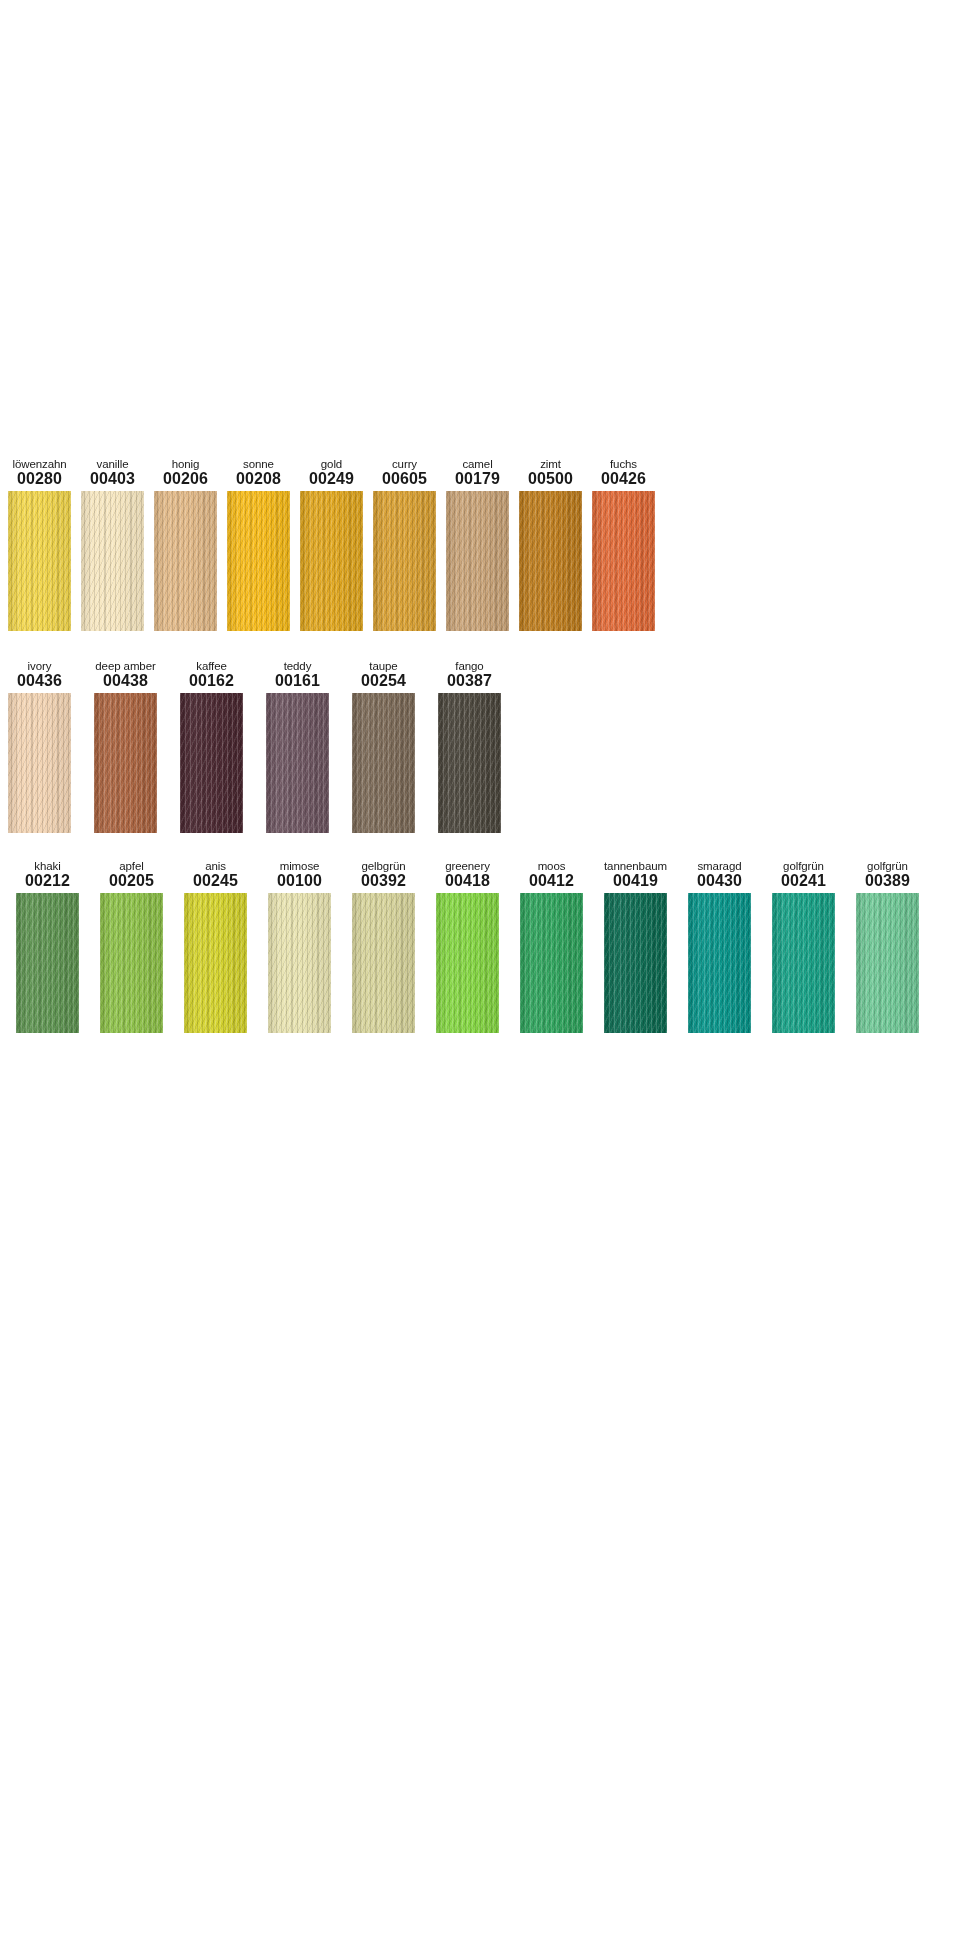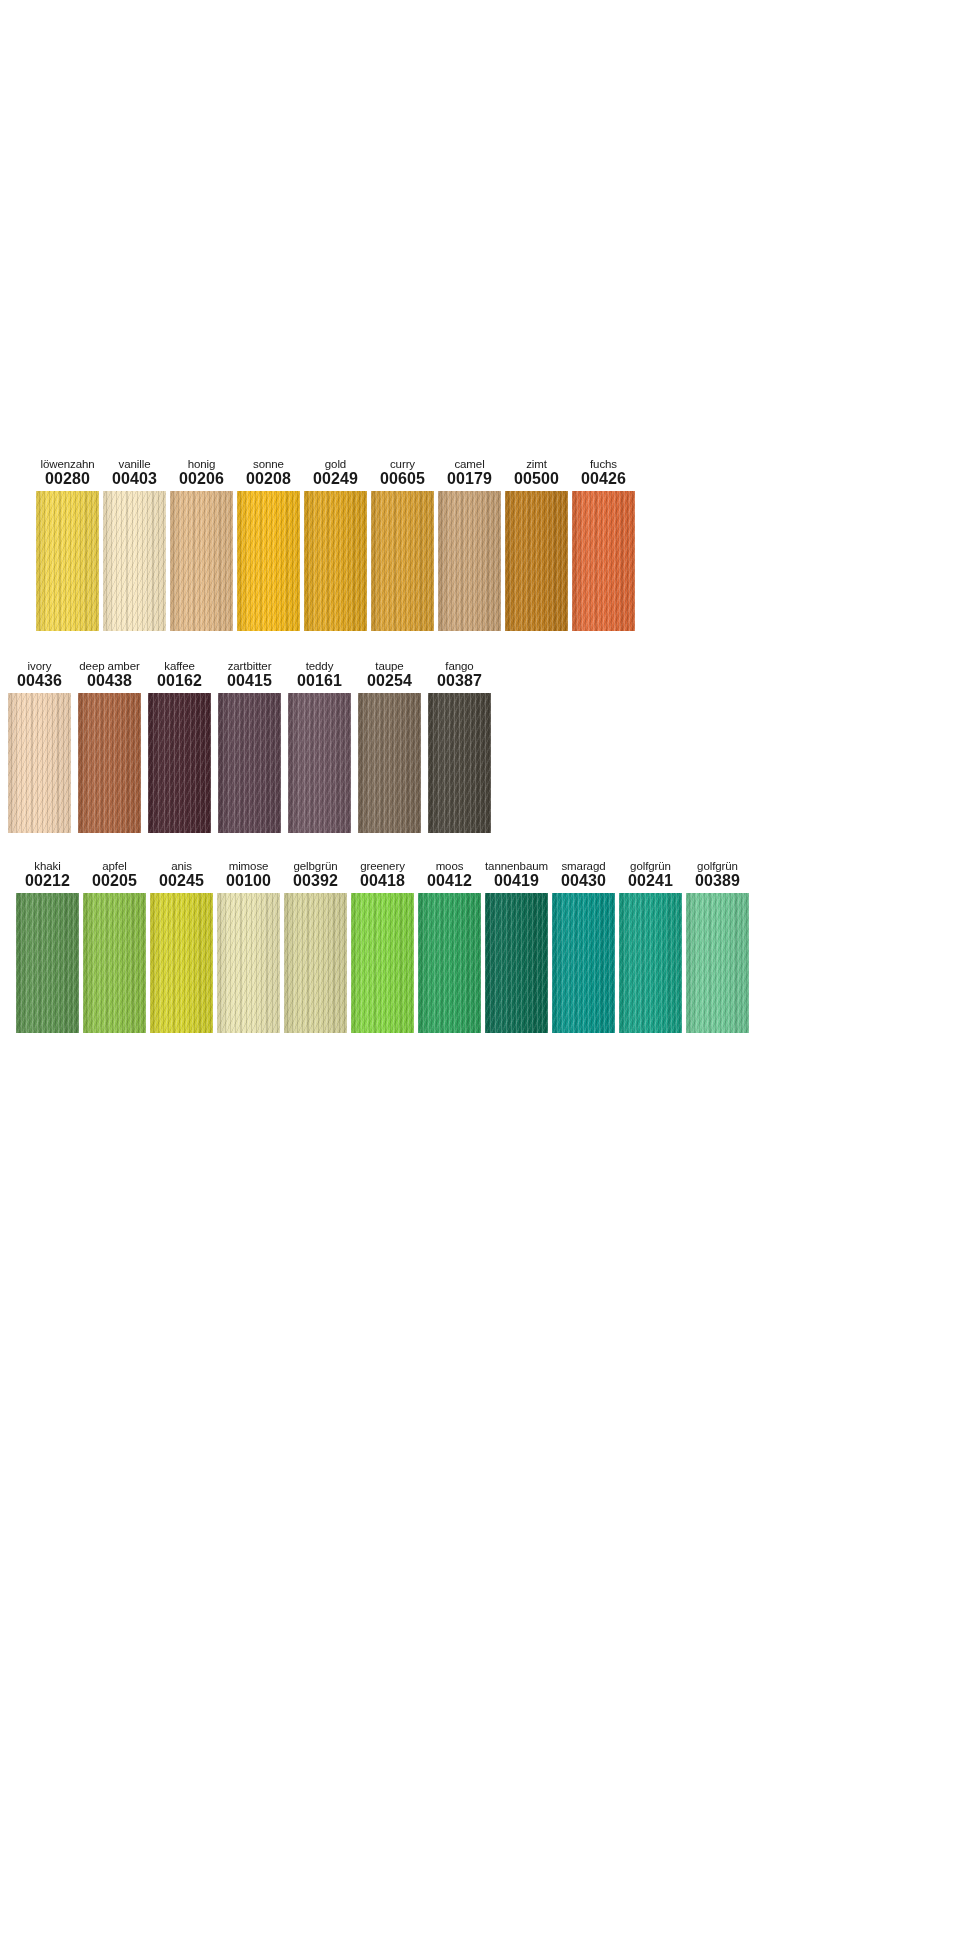--- a/index.html
+++ b/index.html
@@ -72,21 +72,21 @@
       rgba(0,0,0,0.10) 0%,
       rgba(255,255,255,0.05) 18%,
       rgba(255,255,255,0.02) 55%,
       rgba(0,0,0,0.07) 100%);
   }
 </style>
 </head>
 <body style="background-color: rgb(255, 255, 255);">
 
 <div id="sheet">
-    <div class="row" style="left: 8px; top: 458px; gap: 4px; margin-left: 28px;">
+    <div class="row" style="left: 8px; top: 458px; gap: 10px;">
       <div class="swatch-cell">
         <div class="labels">
           <span class="cname">löwenzahn</span>
           <span class="cnum">00280</span>
         </div>
         <div class="swatch" style="width: 63px; height: 140px; background-color: rgb(242, 214, 75);">
           <div class="tex"></div>
           <div class="shade"></div>
         </div>
       </div>
@@ -164,21 +164,21 @@
         <div class="labels">
           <span class="cname">fuchs</span>
           <span class="cnum">00426</span>
         </div>
         <div class="swatch" style="width: 63px; height: 140px; background-color: rgb(226, 106, 55);">
           <div class="tex"></div>
           <div class="shade"></div>
         </div>
       </div>
     </div>
-    <div class="row" style="left: 8px; top: 660px; gap: 7px;">
+    <div class="row" style="left: 8px; top: 660px; gap: 23px;">
       <div class="swatch-cell">
         <div class="labels">
           <span class="cname">ivory</span>
           <span class="cnum">00436</span>
         </div>
         <div class="swatch" style="width: 63px; height: 140px; background-color: rgb(243, 212, 179);">
           <div class="tex"></div>
           <div class="shade"></div>
         </div>
       </div>
@@ -197,30 +197,20 @@
           <span class="cname">kaffee</span>
           <span class="cnum">00162</span>
         </div>
         <div class="swatch" style="width: 63px; height: 140px; background-color: rgb(74, 39, 48);">
           <div class="tex"></div>
           <div class="shade"></div>
         </div>
       </div>
       <div class="swatch-cell">
         <div class="labels">
-          <span class="cname">zartbitter</span>
-          <span class="cnum">00415</span>
-        </div>
-        <div class="swatch" style="width: 63px; height: 140px; background-color: rgb(93, 68, 80);">
-          <div class="tex"></div>
-          <div class="shade"></div>
-        </div>
-      </div>
-      <div class="swatch-cell">
-        <div class="labels">
           <span class="cname">teddy</span>
           <span class="cnum">00161</span>
         </div>
         <div class="swatch" style="width: 63px; height: 140px; background-color: rgb(109, 85, 96);">
           <div class="tex"></div>
           <div class="shade"></div>
         </div>
       </div>
       <div class="swatch-cell">
         <div class="labels">
@@ -236,21 +226,21 @@
         <div class="labels">
           <span class="cname">fango</span>
           <span class="cnum">00387</span>
         </div>
         <div class="swatch" style="width: 63px; height: 140px; background-color: rgb(75, 70, 60);">
           <div class="tex"></div>
           <div class="shade"></div>
         </div>
       </div>
     </div>
-    <div class="row" style="left: 8px; top: 860px; gap: 4px; padding-left: 8px;">
+    <div class="row" style="left: 8px; top: 860px; gap: 21px; padding-left: 8px;">
       <div class="swatch-cell">
         <div class="labels">
           <span class="cname">khaki</span>
           <span class="cnum">00212</span>
         </div>
         <div class="swatch" style="width: 63px; height: 140px; background-color: rgb(93, 147, 80);">
           <div class="tex"></div>
           <div class="shade"></div>
         </div>
       </div>

